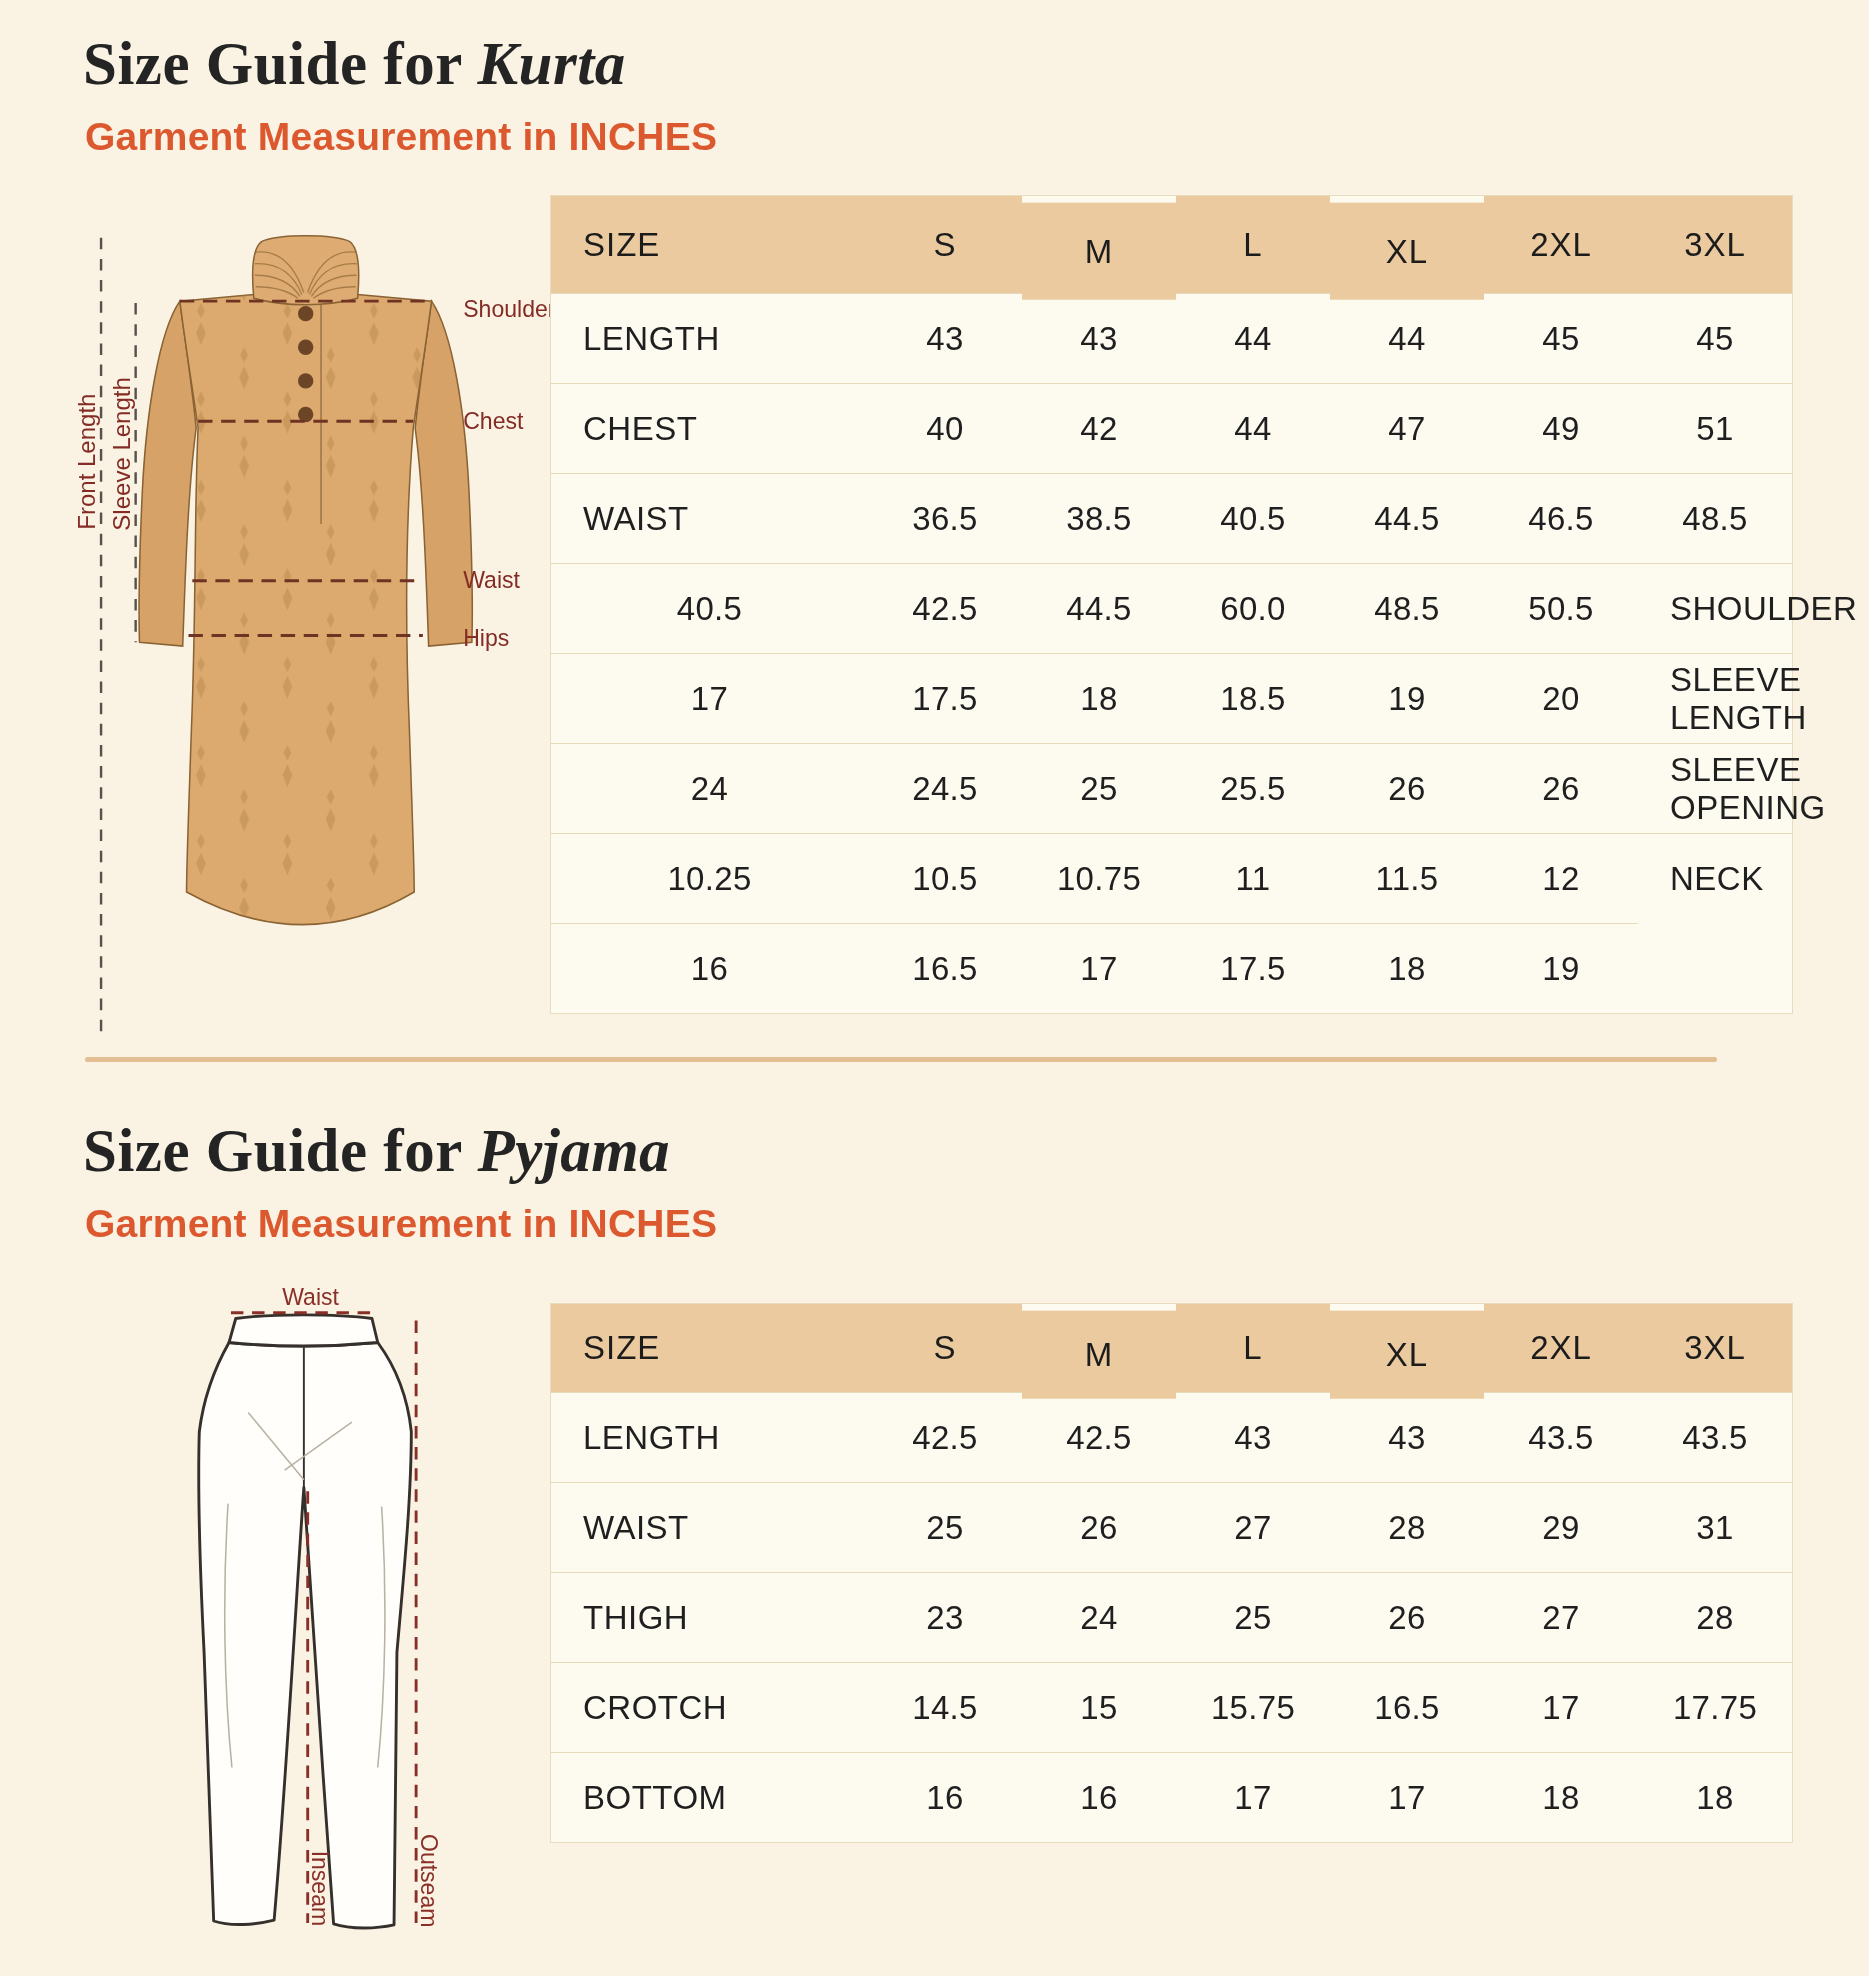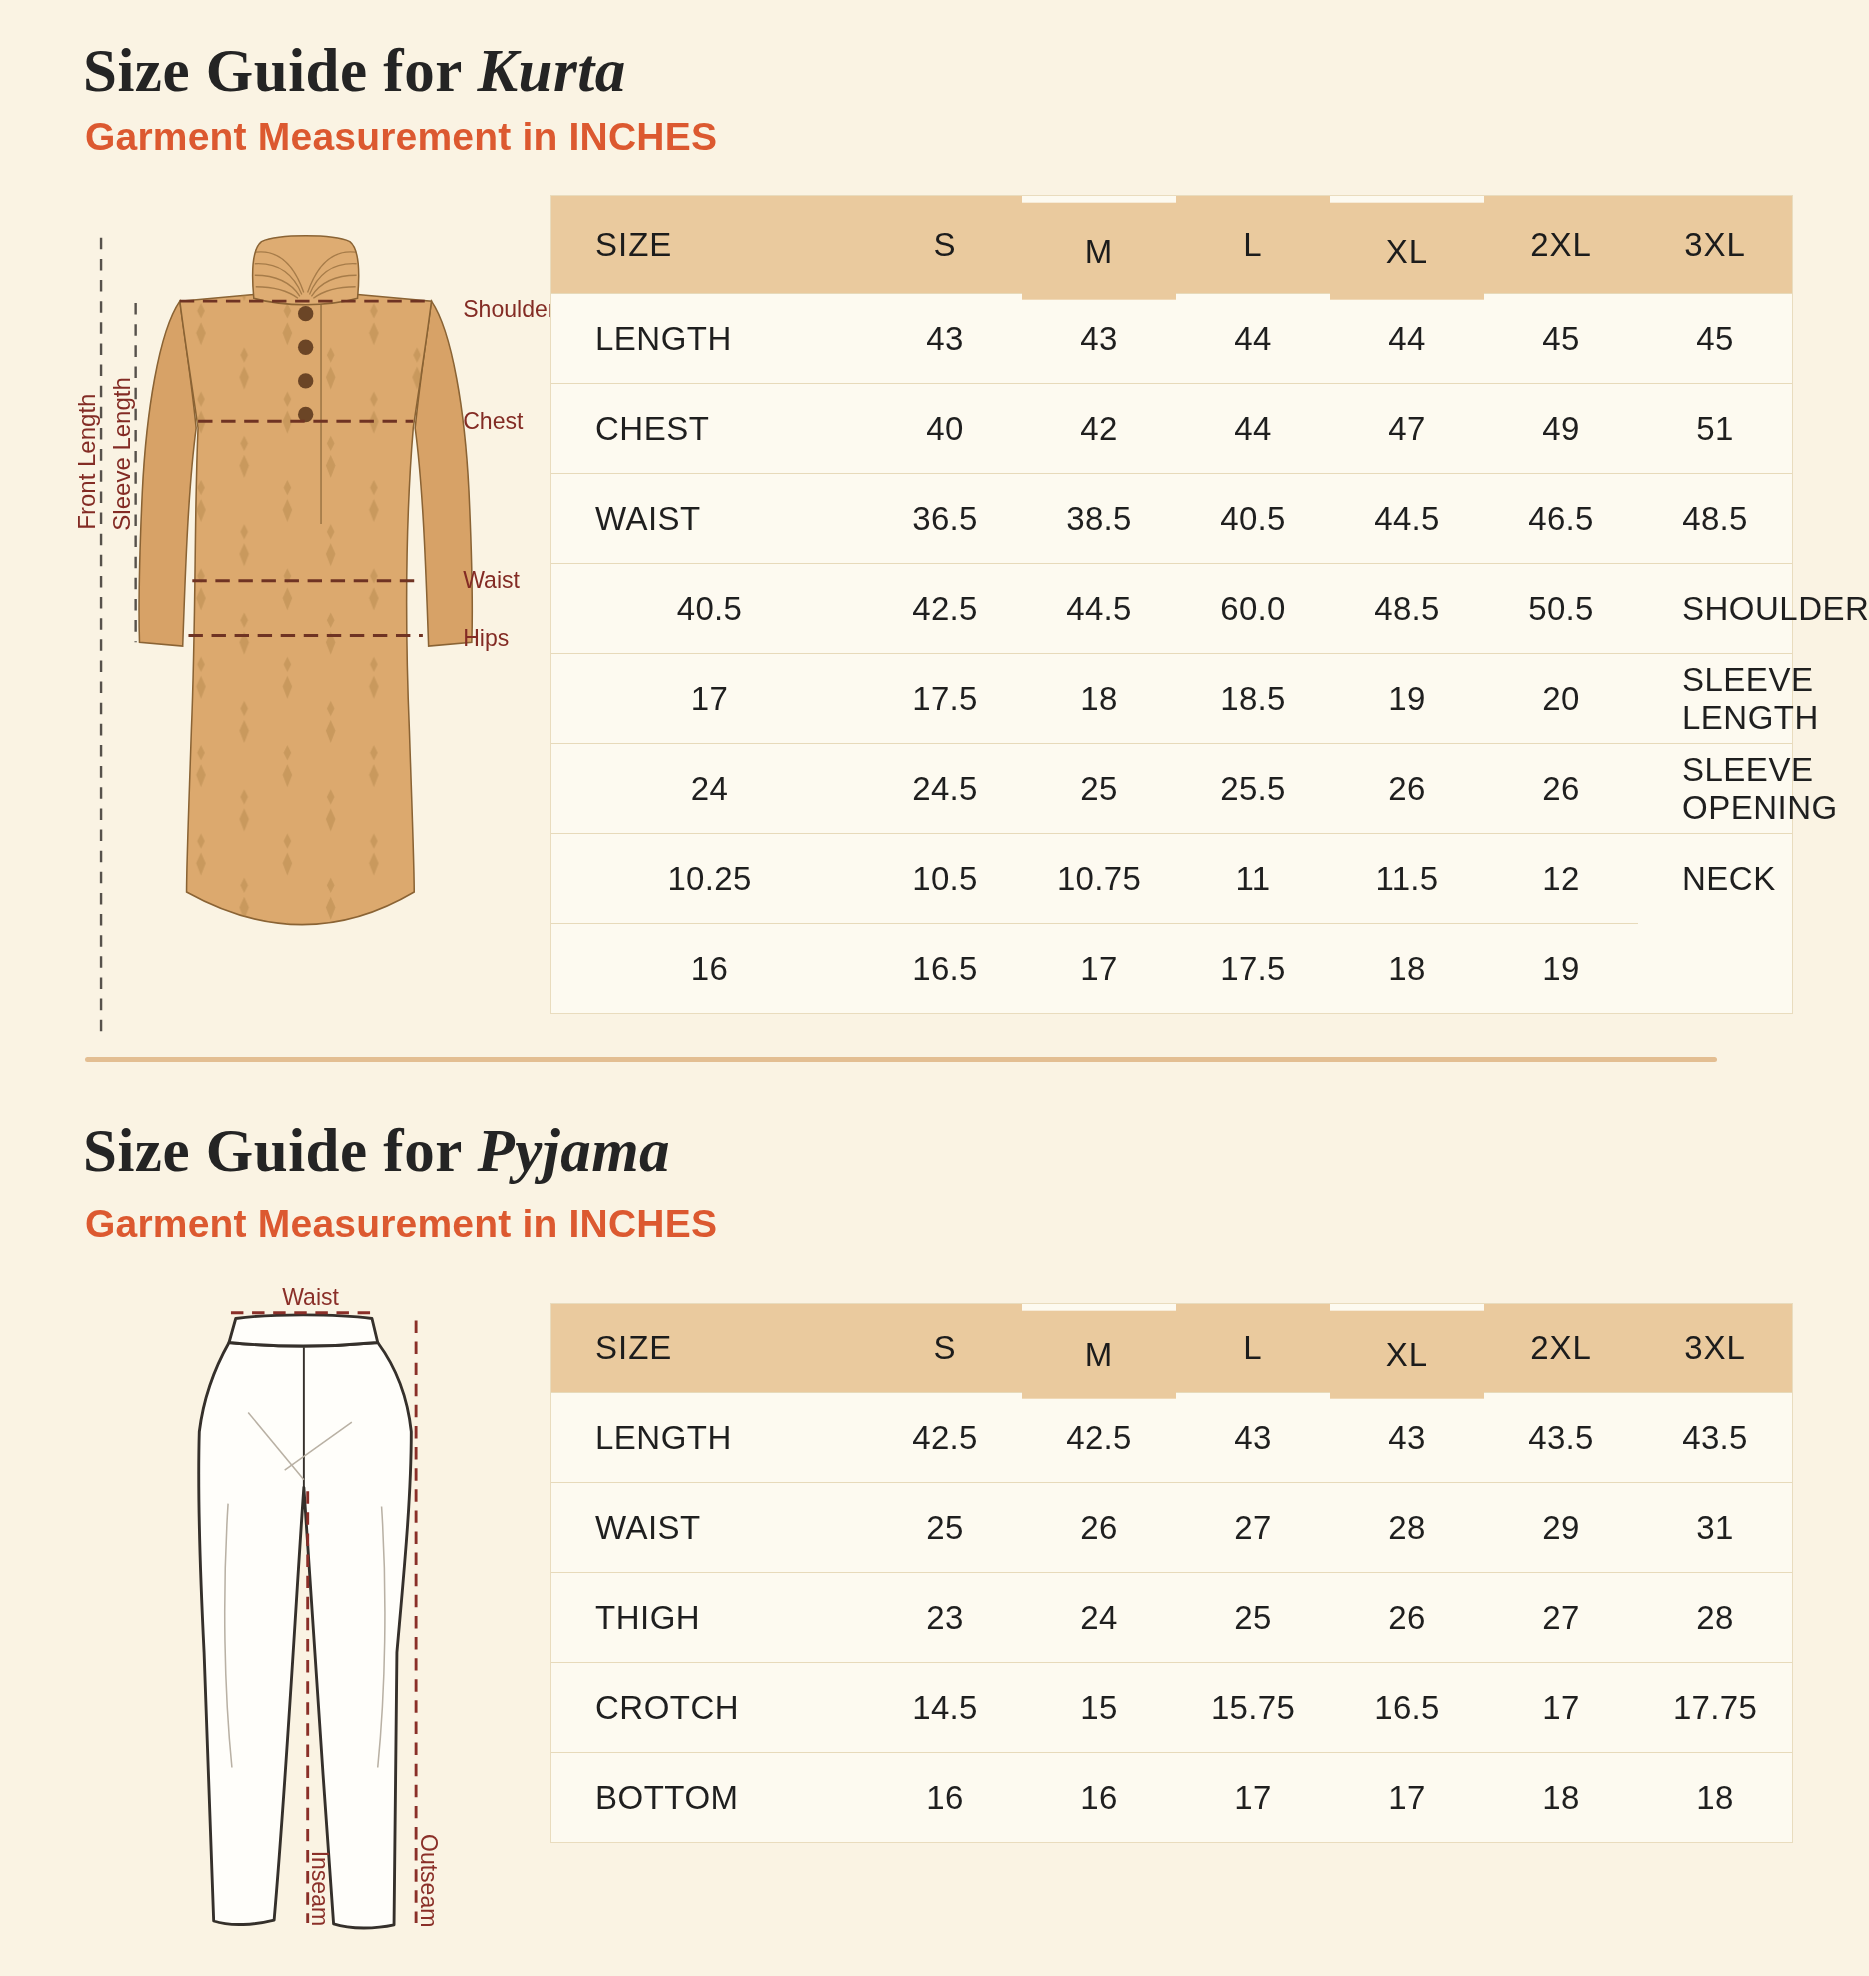--- a/index.html
+++ b/index.html
@@ -21,21 +21,21 @@
     letter-spacing:0.5px;
   }
   .title em{font-style:italic;font-weight:600;}
   .subtitle{
     position:absolute;left:85px;
     font-size:39px;
     font-weight:600;
     color:#DC5930;
     letter-spacing:0.2px;
   }
-  .kurta-title{top:34px;}
+  .kurta-title{top:27px;}
   .kurta-subtitle{top:115px;}
   .pyjama-title{top:1114px;}
   .pyjama-subtitle{top:1202px;}
 
   .divider{
     position:absolute;left:85px;top:1057px;
     width:1632px;height:4.8px;
     background:#E3BE92;border-radius:2.9px;
   }
 
@@ -57,21 +57,21 @@
   .pyjama-table .th{height:88px;}
   
   .size-table .th:nth-child(3),
   .size-table .th:nth-child(5){transform:translateY(6.7px);}
   .size-table .td{
     height:89px;
     display:flex;align-items:center;
     border-top:1.9px solid #E7DABA;
     font-size:33px;color:#1F1F1F;letter-spacing:0.5px;
   }
-  .size-table .label-col{justify-content:flex-start;padding-left:44px;}
+  .size-table .label-col{justify-content:flex-start;padding-left:32px;}
   .size-table .th.label-col{justify-content:flex-start;}
   .size-table .num{justify-content:center;letter-spacing:0.3px;}
 
   .kurta-art{position:absolute;left:53px;top:159px;}
   .pyjama-art{position:absolute;left:159px;top:1278px;}
   svg text{font-family:"Liberation Sans", sans-serif;}
 </style>
 </head>
 <body>
 

